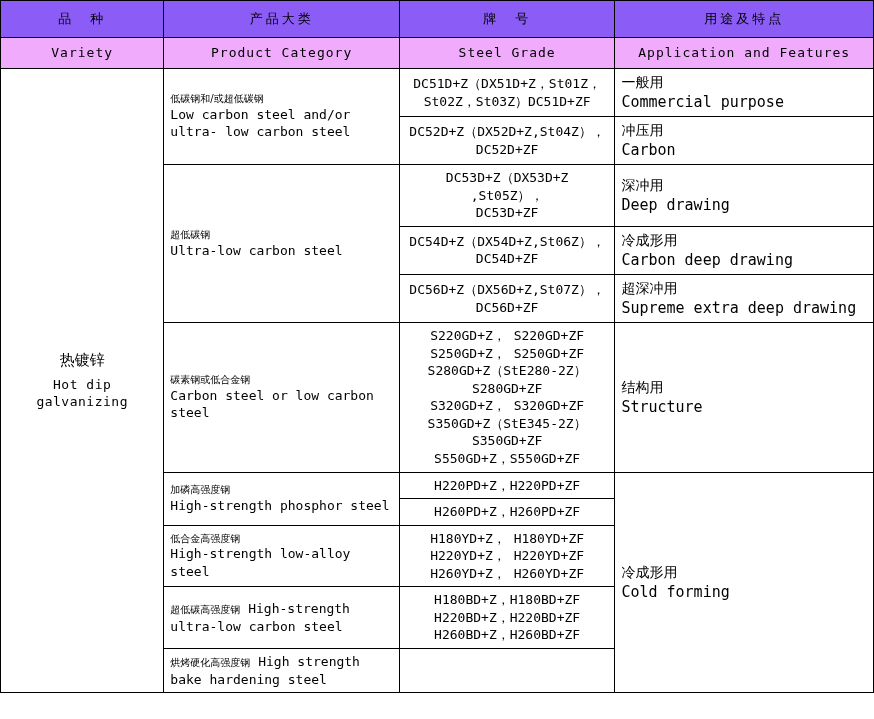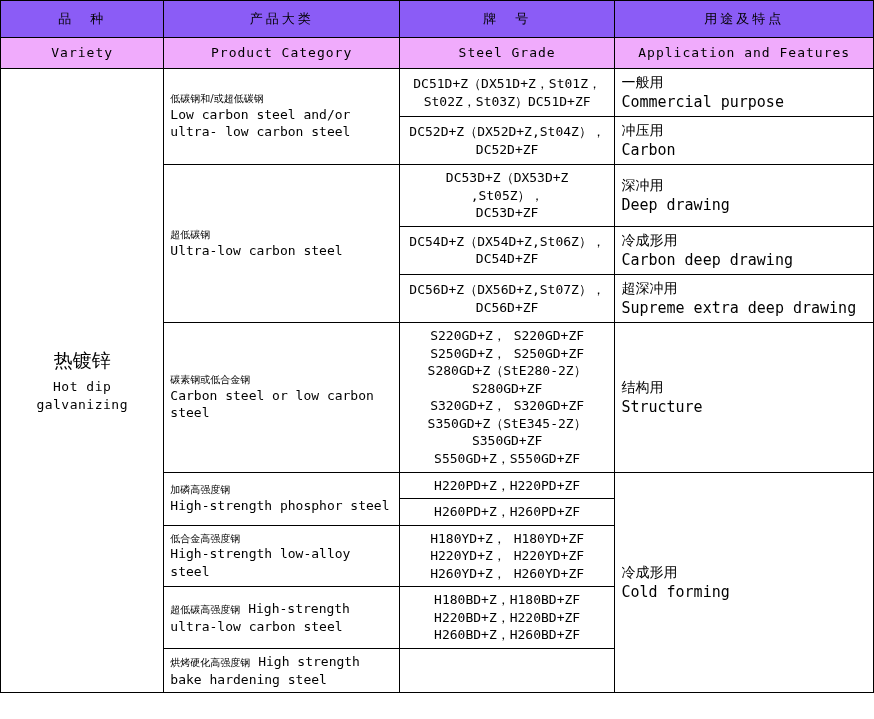--- a/index.html
+++ b/index.html
@@ -55,21 +55,21 @@
   .col-category { width: 235px; }
   .col-grade { width: 215px; }
   .col-application { width: 258px; }
 
   .cell-variety {
     text-align: center;
     vertical-align: middle;
   }
   .cell-variety .cn {
     font-family: "DejaVu Sans", "Liberation Sans", sans-serif;
-    font-size: 19px;
+    font-size: 15px;
     display: block;
     margin-bottom: 5px;
   }
   .cell-variety .en {
     font-size: 13px;
     display: block;
     letter-spacing: 0.5px;
   }
 
   .cell-category {

